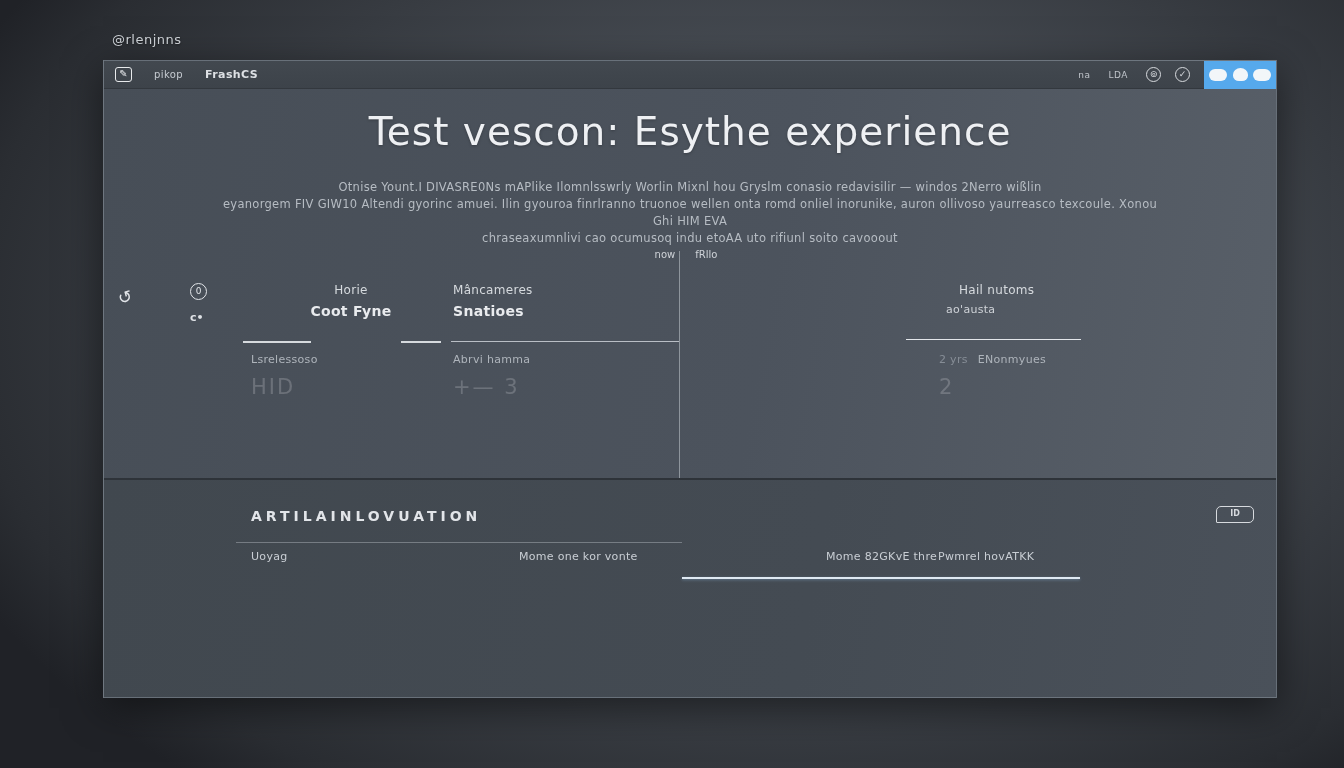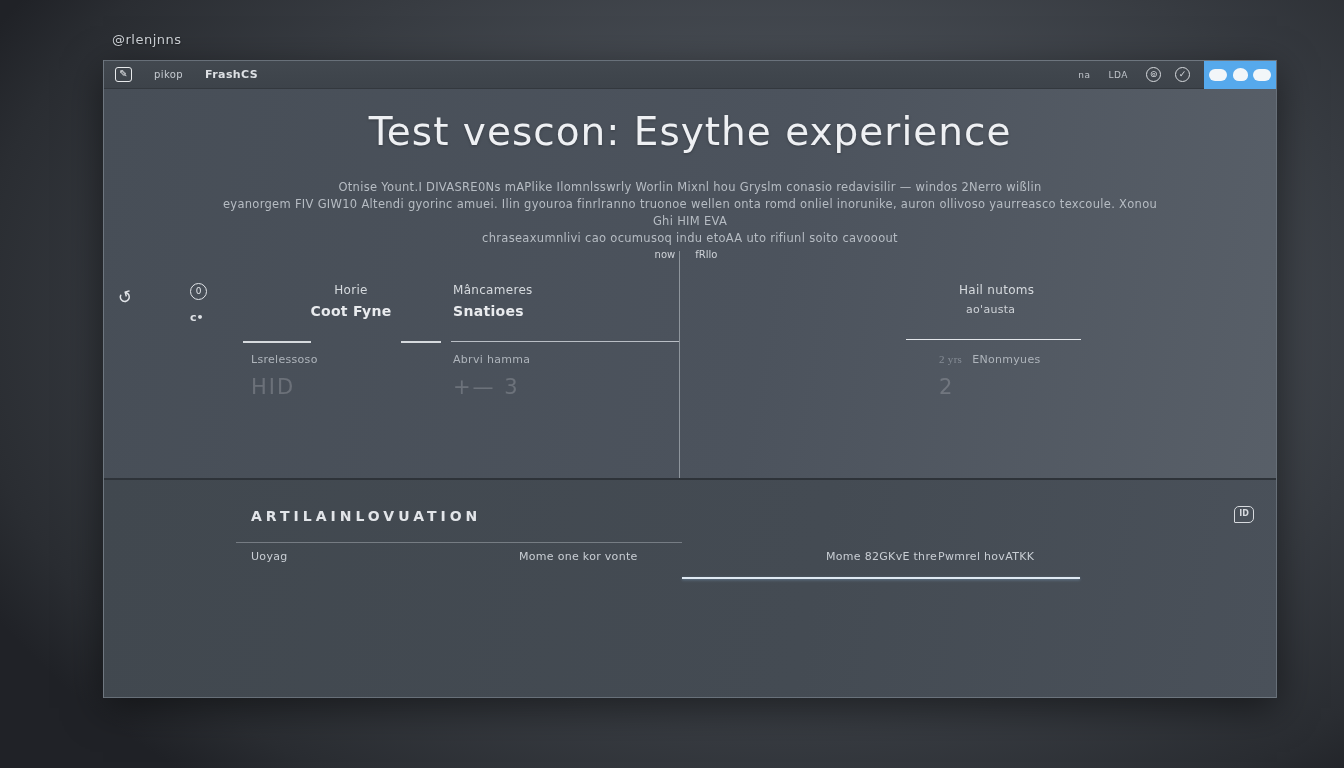--- a/index.html
+++ b/index.html
@@ -77,33 +77,33 @@
   .col-3 { left:800px; width:280px; }
   .col .eyebrow { font-size:12px; color:#d6dade; margin-bottom:6px; letter-spacing:.3px; }
   .col .name    { font-size:14px; color:#e9ebee; font-weight:bold; letter-spacing:.3px; }
   .col-3 .name  { font-size:11px; font-weight:normal; color:#ced2d7; margin-left:12px; }
   .u-line { position:absolute; height:2px; background:#d6dade; top:58px; }
   .col-1 .u-line { left:-8px; width:68px; }
   .col-2 .u-line.dash { left:-52px; width:40px; }
   .col-2 .u-line.long { left:-2px; width:228px; height:1px; background:#b9bec5; }
   .col-3 .u-line { left:2px; width:175px; height:1px; background:#e3e6ea; top:56px; }
   .field-label { position:absolute; top:70px; font-size:11px; color:#aeb4bb; letter-spacing:.3px; }
-  .field-label .prefix { color:#868d96; margin-right:10px;font-family:Liberation Serif, serif; }
+  .field-label .prefix { color:#868d96; margin-right:10px; }
   .ghost { position:absolute; top:92px; font-size:21px; color:rgba(230,234,238,.22); letter-spacing:2px; }
   
   .bottom {
     position:absolute; left:0; right:0; top:419px; bottom:0;
     background:linear-gradient(100deg,#41484f 0%,#444b53 60%,#4a515a 100%);
   }
   .section-title {
     position:absolute; left:147px; top:28px; font-size:14px; color:#e2e5e9;
     letter-spacing:4px; font-weight:bold;
   }
   .section-badge {
-    position:absolute; right:22px; top:26px; width:20px; height:17px;
+    position:absolute; right:22px; top:26px; width:38px; height:17px;
     border:1.5px solid #d7dade; border-radius:5px 5px 5px 1px; color:#d7dade;
     font-size:8px; line-height:14px; text-align:center; font-weight:bold;
   }
   .thead-line-left  { position:absolute; left:132px; width:446px; top:62px; height:1px; background:rgba(215,220,226,.35); }
   .thead-line-right { position:absolute; left:578px; width:398px; top:97px; height:2px; background:#dfe9f2; box-shadow:0 1px 3px rgba(150,200,240,.4); }
   .thead { position:absolute; top:70px; font-size:11px; color:#c9ced4; letter-spacing:.3px; }
   .th-0 { left:147px; }
   .th-1 { left:415px; }
   .th-2 { left:722px; }
   .th-3 { left:834px; }
@@ -162,21 +162,21 @@
     <div class="eyebrow">Mâncameres</div>
     <div class="name">Snatioes</div>
     <div class="u-line dash"></div>
     <div class="u-line long"></div>
     <div class="field-label">Abrvi hamma</div>
     <div class="ghost">+— 3</div>
   </div>
 
   <div class="col col-3">
     <div class="eyebrow" style="margin-left:55px">Hail nutoms</div>
-    <div class="name" style="margin-left:62px">ao'austa</div>
+    <div class="name" style="margin-left:42px">ao'austa</div>
     <div class="u-line"></div>
     <div class="field-label" style="left:35px">
       <span class="prefix">2 yrs</span><span>ENonmyues</span>
     </div>
     <div class="ghost" style="left:35px">2</div>
   </div>
 
   <div class="h-divider"></div>
 
   <div class="bottom">

